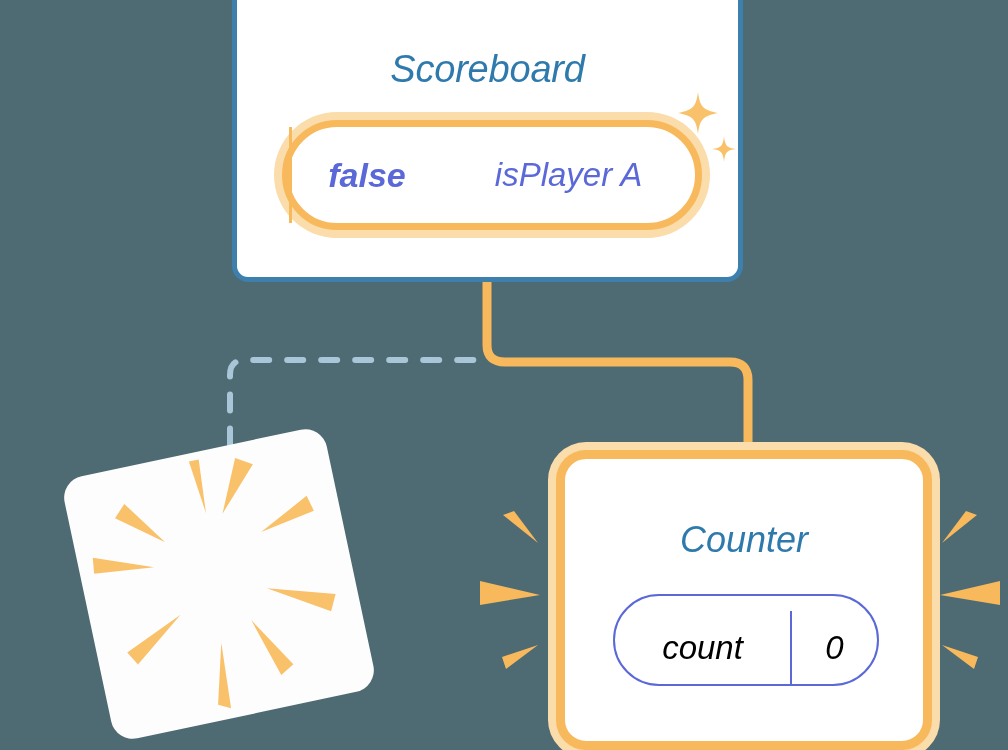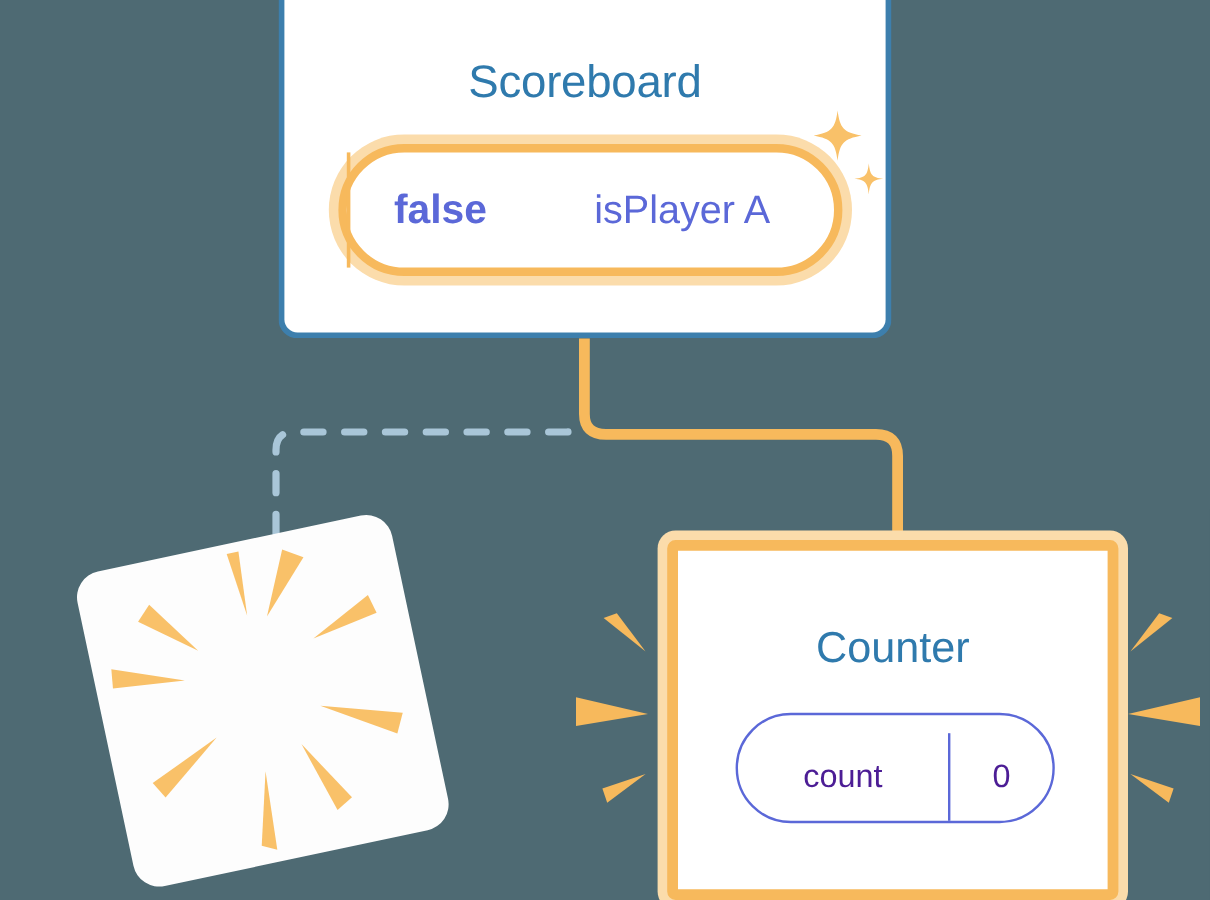--- a/index.html
+++ b/index.html
@@ -7,20 +7,21 @@
     padding: 0;
     background: #4e6a73;
   }
   #stage {
     position: relative;
     width: 1008px;
     height: 750px;
     background: #4e6a73;
     overflow: hidden;
     font-family: "Liberation Sans", sans-serif;
+    font-style: italic;
   }
   .layer {
     position: absolute;
     inset: 0;
     width: 1008px;
     height: 750px;
   }
   #svg-connectors { z-index: 1; }
 
   
@@ -107,21 +108,21 @@
 
   
   #counter-box {
     position: absolute;
     left: 556px;
     top: 450px;
     width: 376px;
     height: 300px;
     background: #ffffff;
     border: 9px solid #f7b95c;
-    border-radius: 7px;
+    border-radius: 30px;
     box-shadow: 0 0 0 8px #fbdcab;
     box-sizing: border-box;
     z-index: 3;
   }
   #counter-title {
     position: absolute;
     left: 0;
     right: 0;
     top: 60px;
     text-align: center;
@@ -138,22 +139,22 @@
     background: #ffffff;
     border: 2px solid #5b68d8;
     box-sizing: border-box;
     display: flex;
     align-items: stretch;
   }
   #counter-pill .cell {
     display: flex;
     align-items: center;
     justify-content: center;
-    color: #4c1d95;
-    font-size: 27px;
+    color: #000000;
+    font-size: 33px;
     margin-top: 15px;
   }
   #counter-pill .cell.key {
     flex: 0 0 175px;
   }
   #counter-pill .cell.val {
     flex: 1;
     border-left: 2px solid #5b68d8;
   }
 

